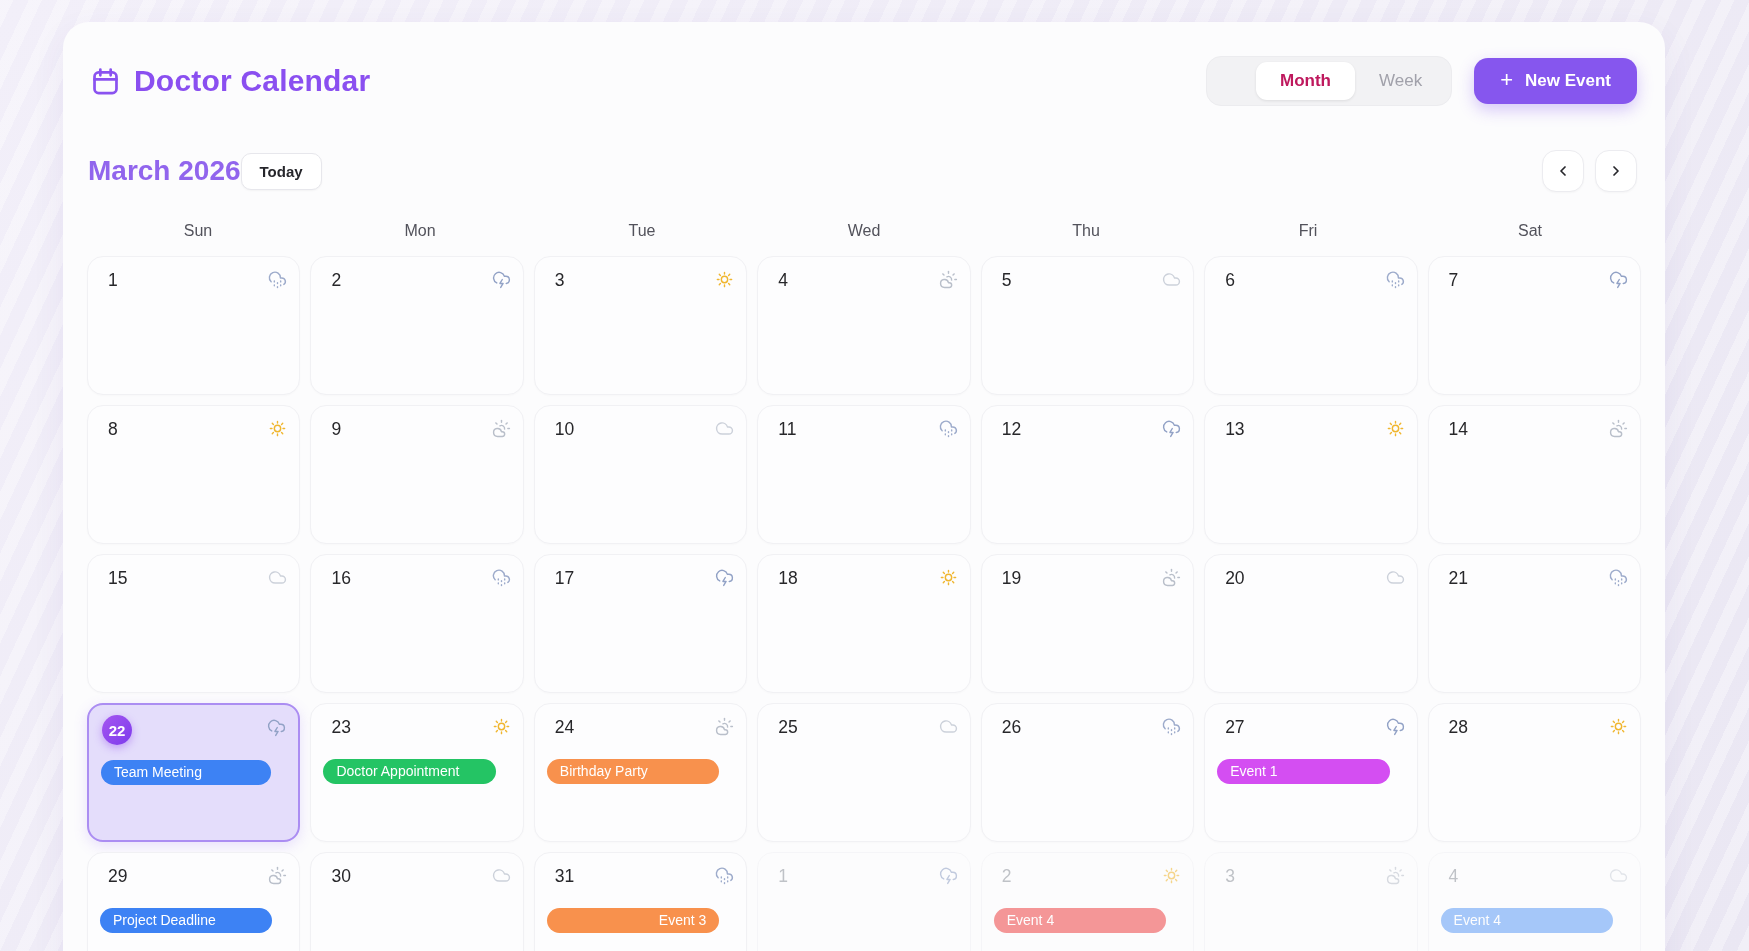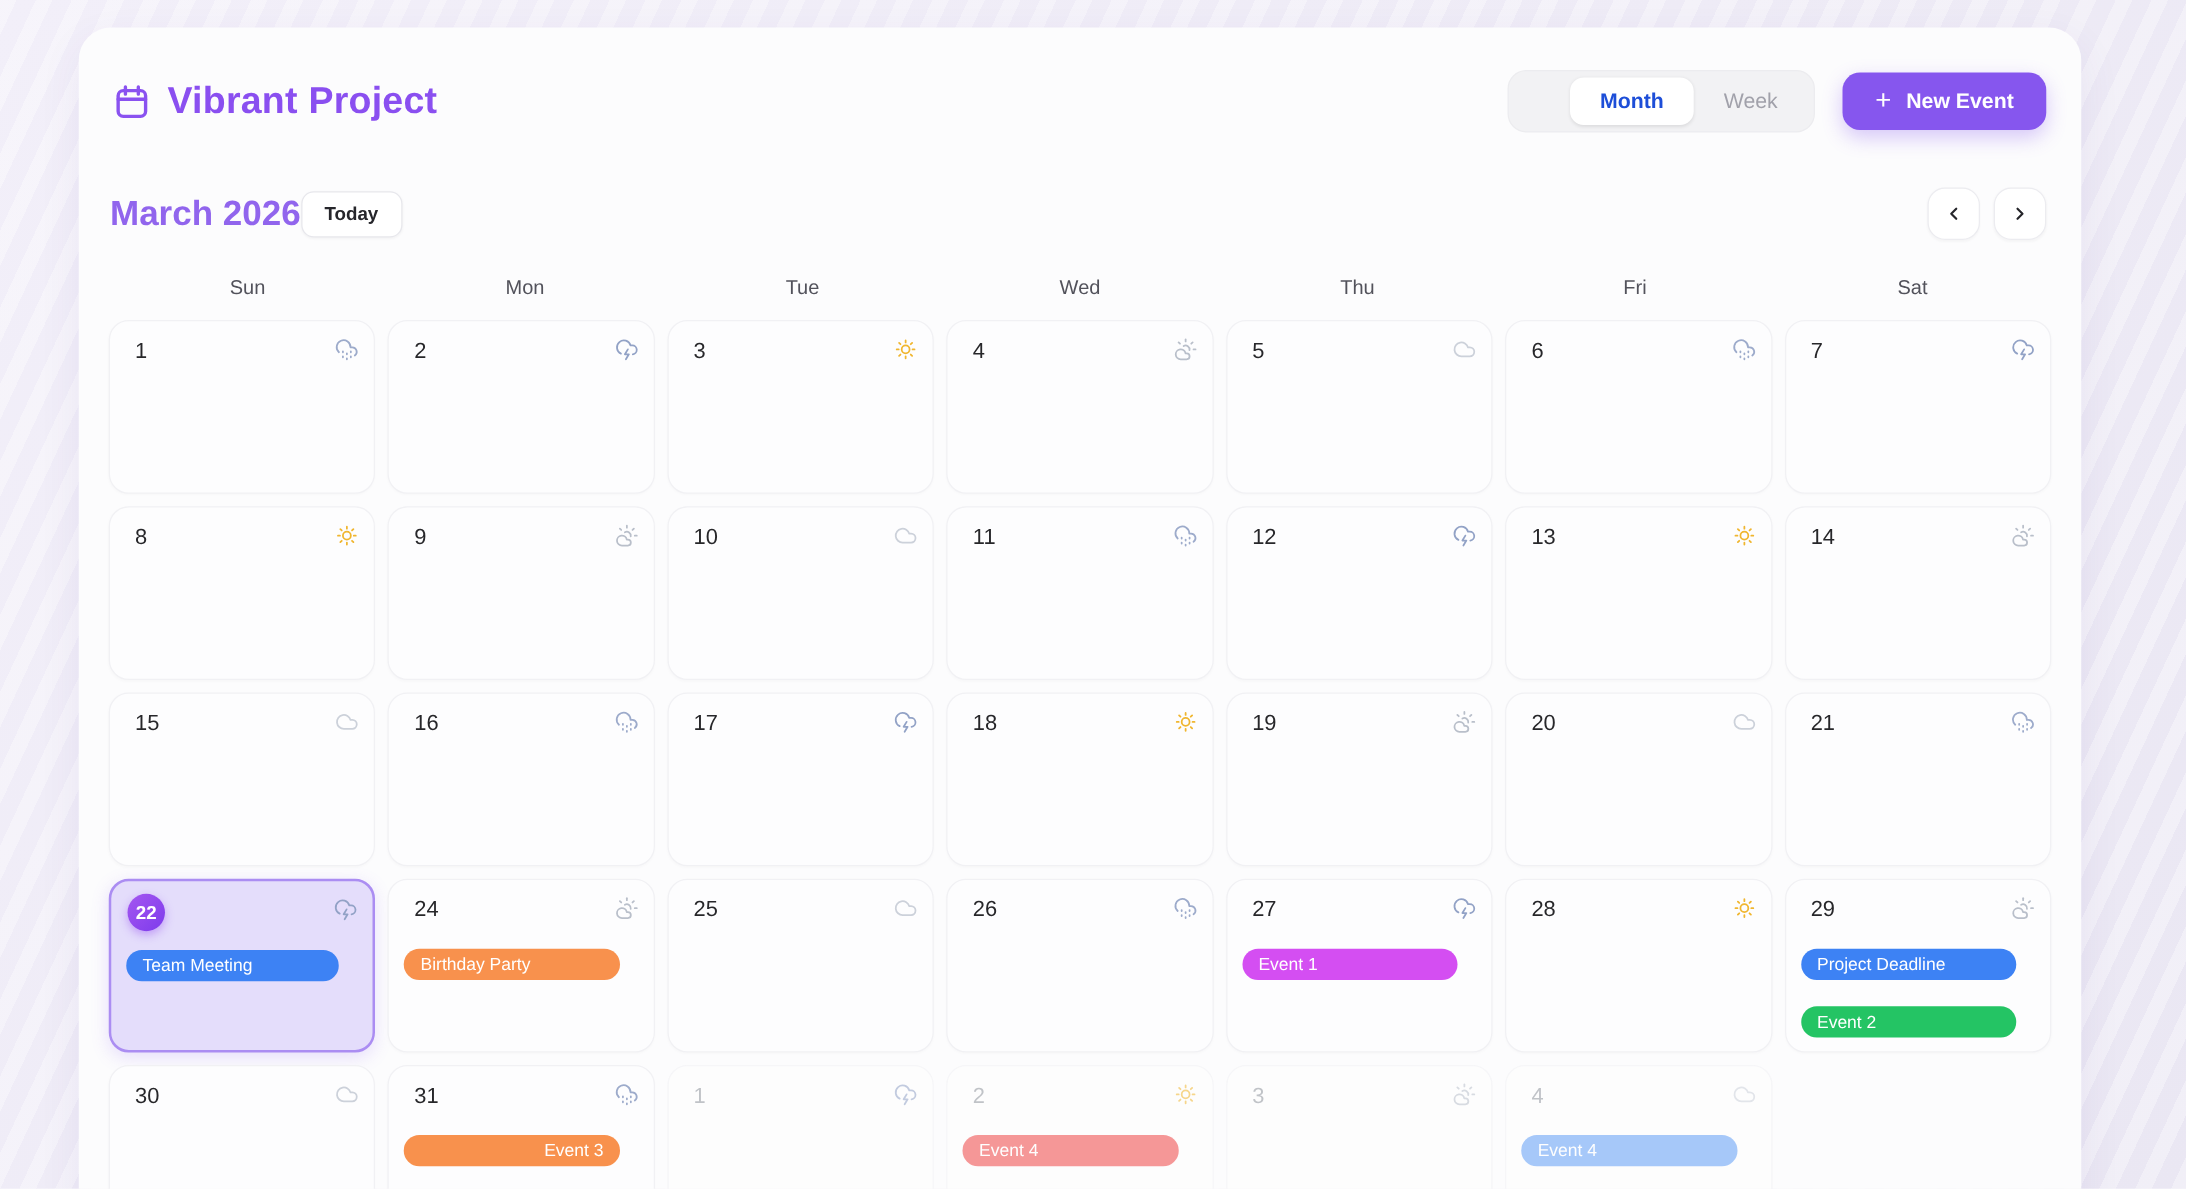--- a/index.html
+++ b/index.html
@@ -23,21 +23,21 @@
   .brand { display:flex; align-items:center; gap:13px; padding-left:3px; }
   .brand .logo { width:31px; height:31px; color:#8a52f0; display:inline-flex; }
   .brand h1 { font-size:30px; font-weight:700; color:#8a4ff0; letter-spacing:.2px; }
   .header-right { display:flex; align-items:center; gap:22px; }
   .segmented {
     background:#f2f2f4; border:1px solid #ececef; border-radius:15px;
     padding:5px; display:flex; align-items:center;
   }
   .seg-btn { border:none; background:transparent; font-family:inherit; font-size:17px;
     padding:9px 24px; border-radius:11px; color:#a1a1aa; cursor:pointer; }
-  .seg-btn.active { background:#ffffff; color:#1d4ed8; font-weight:700;
+  .seg-btn.active { background:#ffffff; color:#be185d; font-weight:700;
     box-shadow:0 1px 3px rgba(0,0,0,.09);margin-left:44px; }
   .new-event {
     border:none; cursor:pointer; font-family:inherit;
     background:#8656ee; color:#fff; font-size:17px; font-weight:600;
     height:46px; padding:0 26px; border-radius:14px;
     display:flex; align-items:center; gap:12px;
     box-shadow:0 6px 16px rgba(134,86,238,.32);
   }
   .new-event .plus { font-size:22px; font-weight:400; line-height:1; margin-top:-2px; }
   
@@ -96,21 +96,21 @@
 <div class="card">
 
   <div class="header">
     <div class="brand">
       <span class="logo">
         <svg viewBox="0 0 24 24" fill="none" stroke="currentColor" stroke-width="2.1" stroke-linecap="round" stroke-linejoin="round">
           <rect x="3.5" y="5" width="17" height="16" rx="3.2"></rect>
           <path d="M8 2.8v4.4M16 2.8v4.4M3.5 10.4h17"></path>
         </svg>
       </span>
-      <h1>Vibrant Project</h1>
+      <h1>Doctor Calendar</h1>
     </div>
     <div class="header-right">
       <div class="segmented">
         <button class="seg-btn active">Month</button>
         <button class="seg-btn">Week</button>
       </div>
       <button class="new-event">
         <span class="plus">+</span>
         <span>New Event</span>
       </button>
@@ -423,20 +423,34 @@
               <path d="m13 12-3 5h4l-3 5"></path>
             </svg>
           </span>
         </div>
         <div class="events">
           <span class="pill" style="background: rgb(61, 130, 244);">Team Meeting</span>
         </div>
       </div>
       <div class="cell">
         <div class="cell-top">
+          <span class="num">23</span>
+          <span class="wicon" style="color: rgb(240, 182, 47);">
+            <svg viewBox="0 0 24 24" fill="none" stroke="currentColor" stroke-width="1.8" stroke-linecap="round" stroke-linejoin="round">
+              <circle cx="12" cy="12" r="4"></circle>
+              <path d="M12 3v2M12 19v2M5.4 5.4l1.4 1.4M17.2 17.2l1.4 1.4M3 12h2M19 12h2M5.4 18.6l1.4-1.4M17.2 6.8l1.4-1.4"></path>
+            </svg>
+          </span>
+        </div>
+        <div class="events">
+          <span class="pill" style="background: rgb(36, 196, 100);">Doctor Appointment</span>
+        </div>
+      </div>
+      <div class="cell">
+        <div class="cell-top">
           <span class="num">24</span>
           <span class="wicon" style="color: rgb(185, 191, 202);">
             <svg viewBox="0 0 24 24" fill="none" stroke="currentColor" stroke-width="1.8" stroke-linecap="round" stroke-linejoin="round">
               <path d="M12 2v2"></path>
               <path d="m4.9 4.9 1.4 1.4"></path>
               <path d="M20 12h2"></path>
               <path d="m19.1 4.9-1.4 1.4"></path>
               <path d="M15.9 12.7a4 4 0 0 0-5.9-4.1"></path>
               <path d="M13 22H7a5 5 0 1 1 4.9-6H13a3 3 0 0 1 0 6Z"></path>
             </svg>

